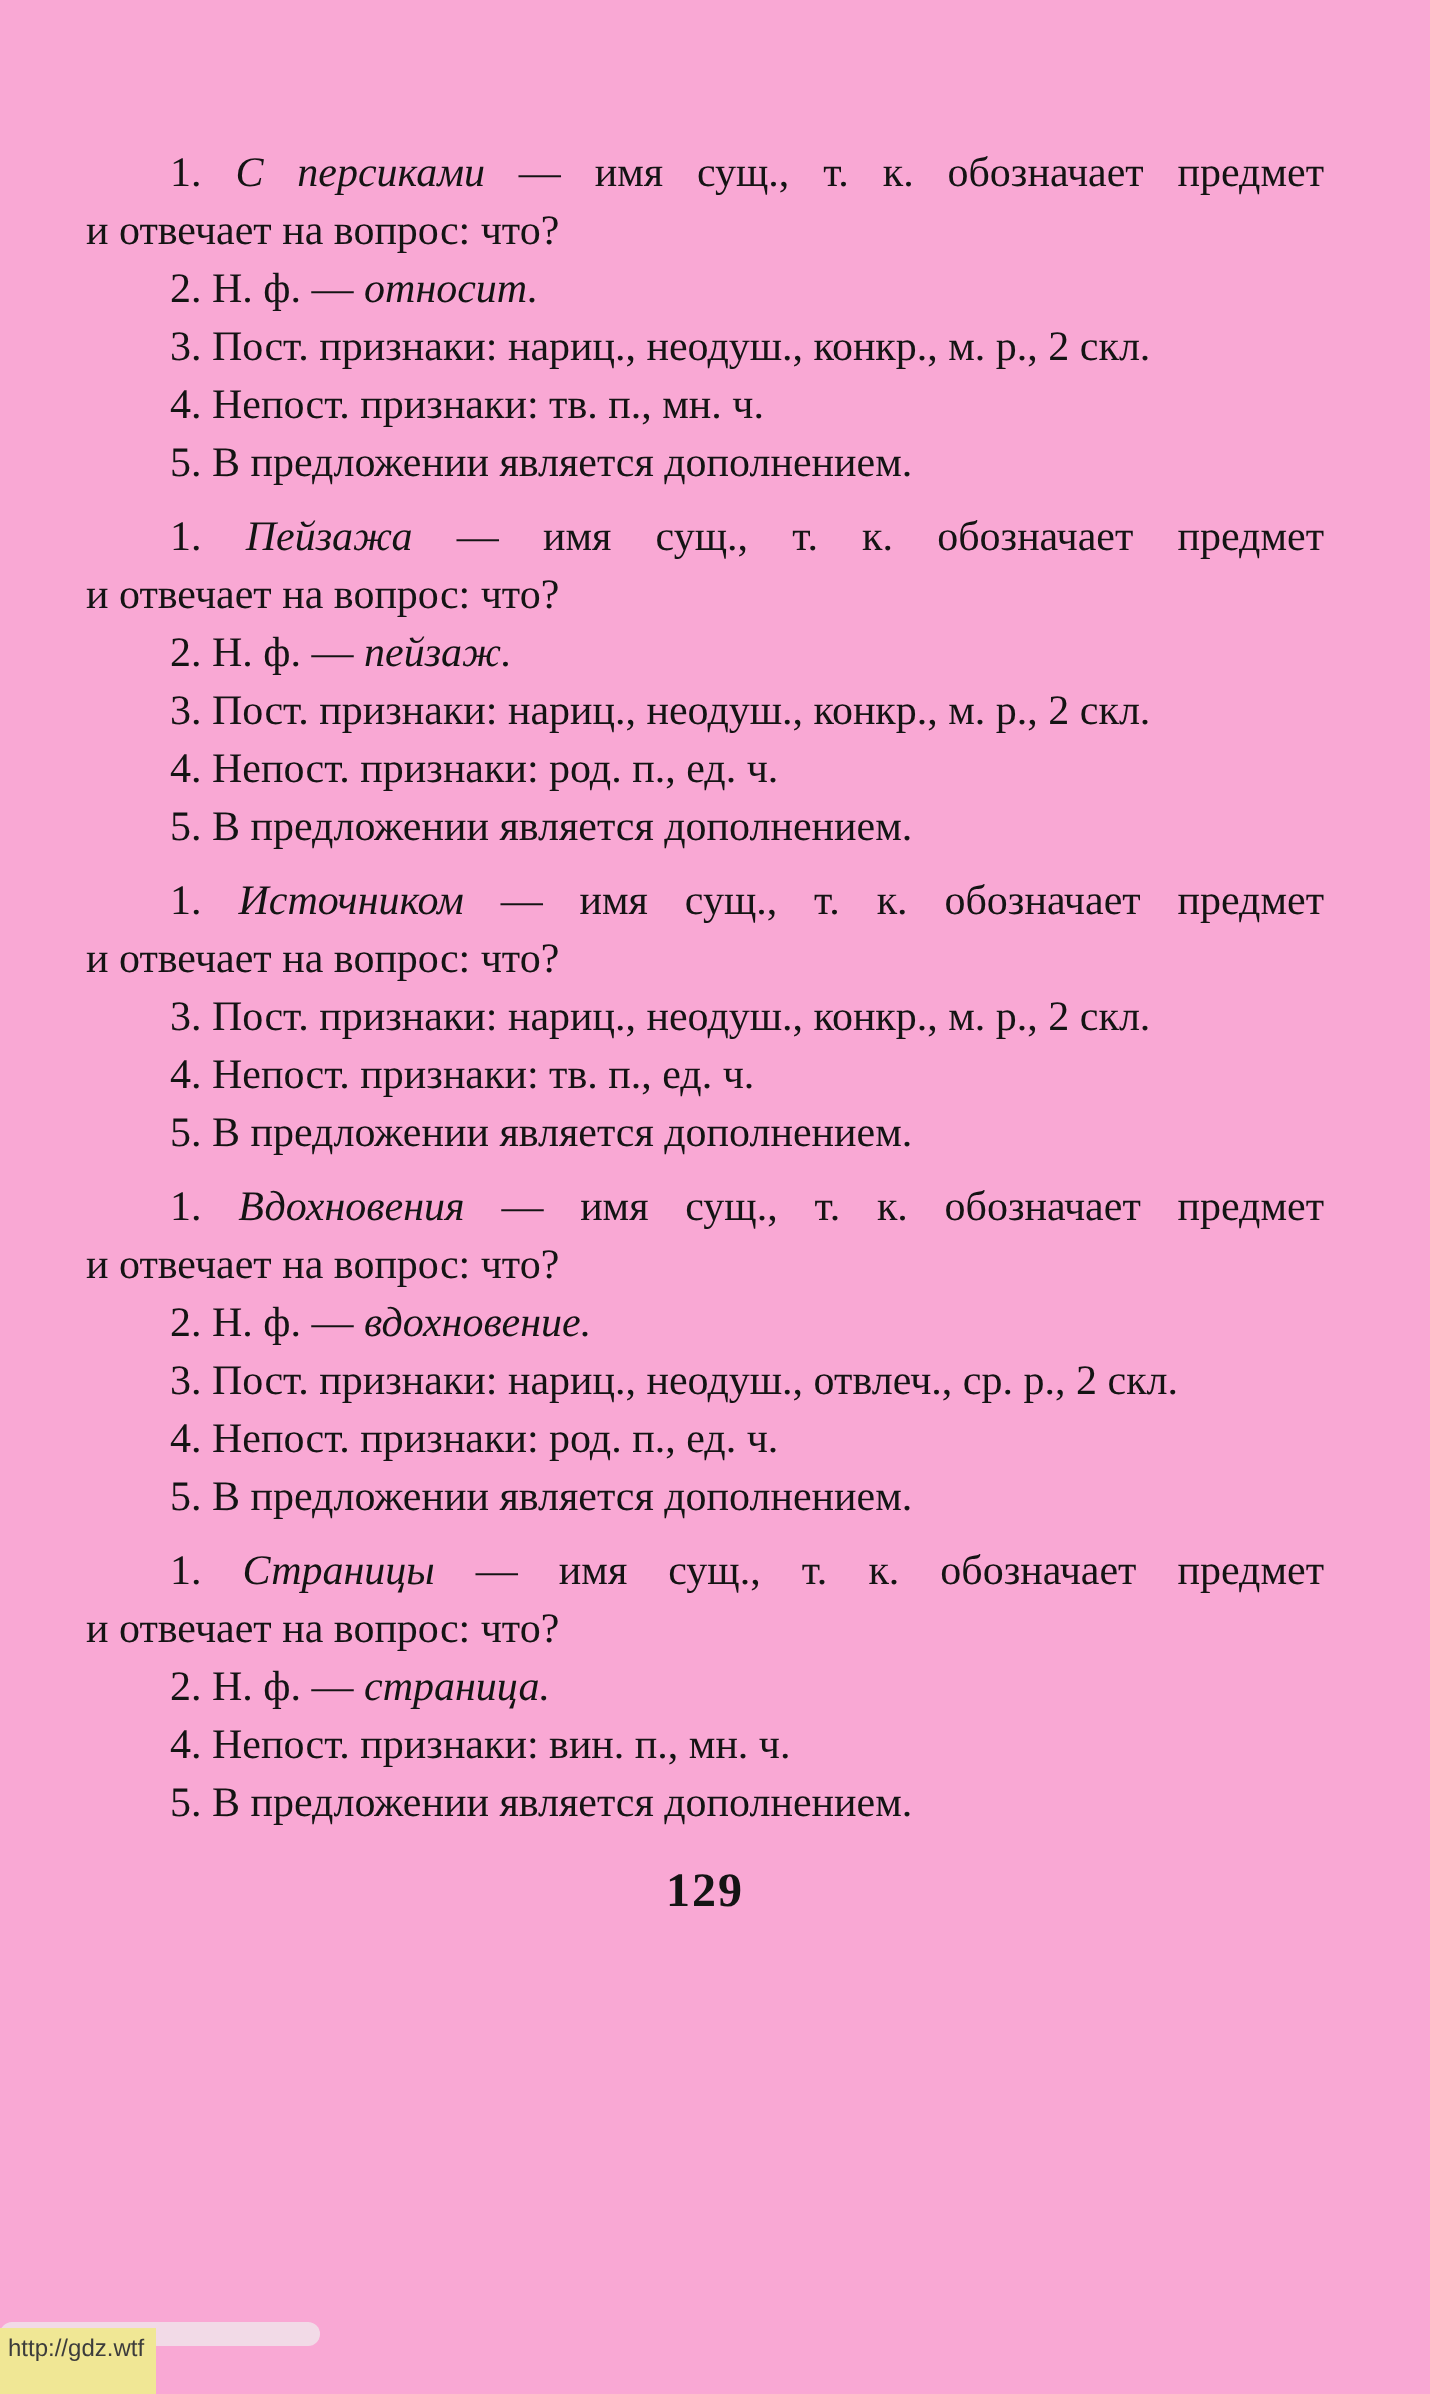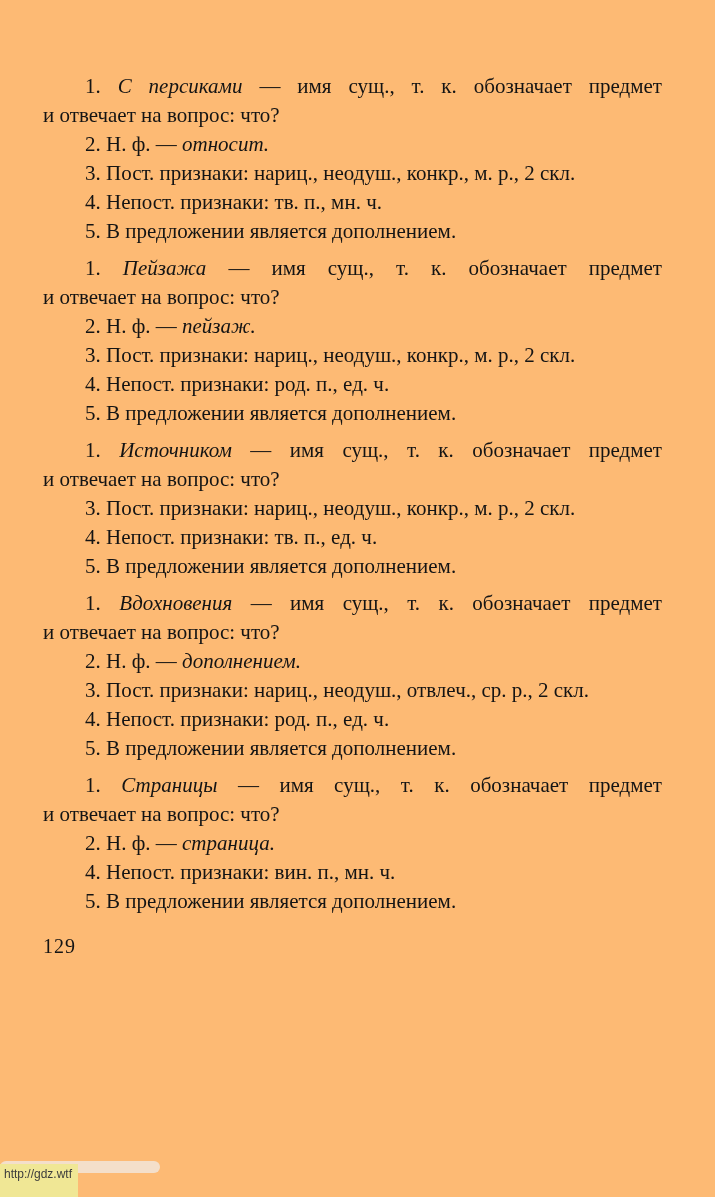--- a/index.html
+++ b/index.html
@@ -1,21 +1,21 @@
 <!DOCTYPE html>
 <html><head>
 <meta charset="utf-8">
 <title>Book page</title>
 <style>
   html, body { margin: 0; padding: 0; background: #ffffff; }
   .page {
     position: relative;
     width: 715px;
     height: 1197px;
-    background: #fdba74;
+    background: #f9a8d4;
     font-family: "Liberation Serif", serif;
     color: #141414;
     overflow: hidden;
     box-sizing: border-box;
   }
   .content {
     padding: 72px 53px 0 43px;
   }
   .line {
     font-size: 21px;
@@ -41,24 +41,26 @@
   .jfirst {
     padding-left: 42px;
     text-align: justify;
     text-align-last: justify;
   }
   .jrest {
     text-align: justify;
     text-align-last: justify;
   }
   .page-number {
-    font-size: 20px;
+    text-align: center;
+    font-size: 24px;
     line-height: 28px;
     margin-top: 16px;
     letter-spacing: 1px;
+    font-weight: bold;
   }
   .scan-smudge {
     position: absolute;
     left: 0;
     bottom: 24px;
     width: 160px;
     height: 12px;
     background: #f0f0f0;
     border-radius: 6px;
     opacity: 0.7;
@@ -103,21 +105,21 @@
       <div class="line l1"><span>1.</span> <i class="w">Источником</i> <span>— имя сущ., т. к. обозначает предмет</span></div>
       <div class="line">и отвечает на вопрос: что?</div>
       <div class="line ind">3. Пост. признаки: нариц., неодуш., конкр., м. р., 2 скл.</div>
       <div class="line ind">4. Непост. признаки: тв. п., ед. ч.</div>
       <div class="line ind">5. В предложении является дополнением.</div>
     </section>
 
     <section class="block">
       <div class="line l1"><span>1.</span> <i class="w">Вдохновения</i> <span>— имя сущ., т. к. обозначает предмет</span></div>
       <div class="line">и отвечает на вопрос: что?</div>
-      <div class="line ind"><span>2. Н. ф. —</span> <i class="w">дополнением.</i></div>
+      <div class="line ind"><span>2. Н. ф. —</span> <i class="w">вдохновение.</i></div>
       <div class="line ind">3. Пост. признаки: нариц., неодуш., отвлеч., ср. р., 2 скл.</div>
       <div class="line ind">4. Непост. признаки: род. п., ед. ч.</div>
       <div class="line ind">5. В предложении является дополнением.</div>
     </section>
 
     <section class="block">
       <div class="line l1"><span>1.</span> <i class="w">Страницы</i> <span>— имя сущ., т. к. обозначает предмет</span></div>
       <div class="line">и отвечает на вопрос: что?</div>
       <div class="line ind"><span>2. Н. ф. —</span> <i class="w">страница.</i></div>
       <div class="line ind">4. Непост. признаки: вин. п., мн. ч.</div>

